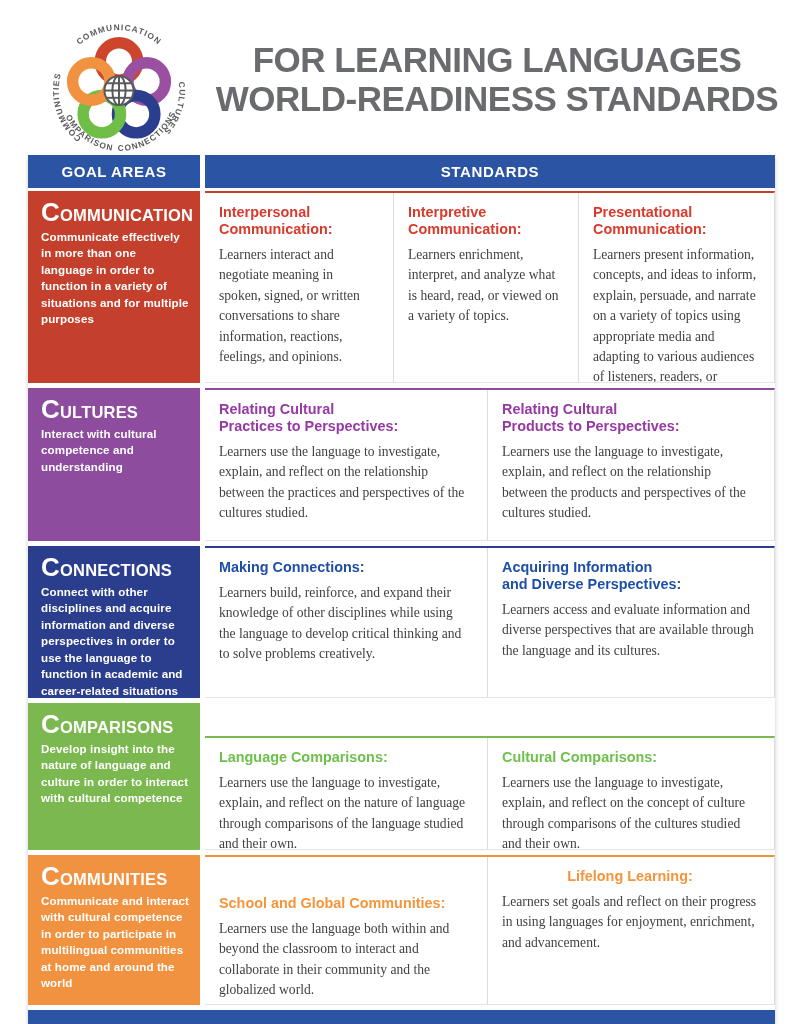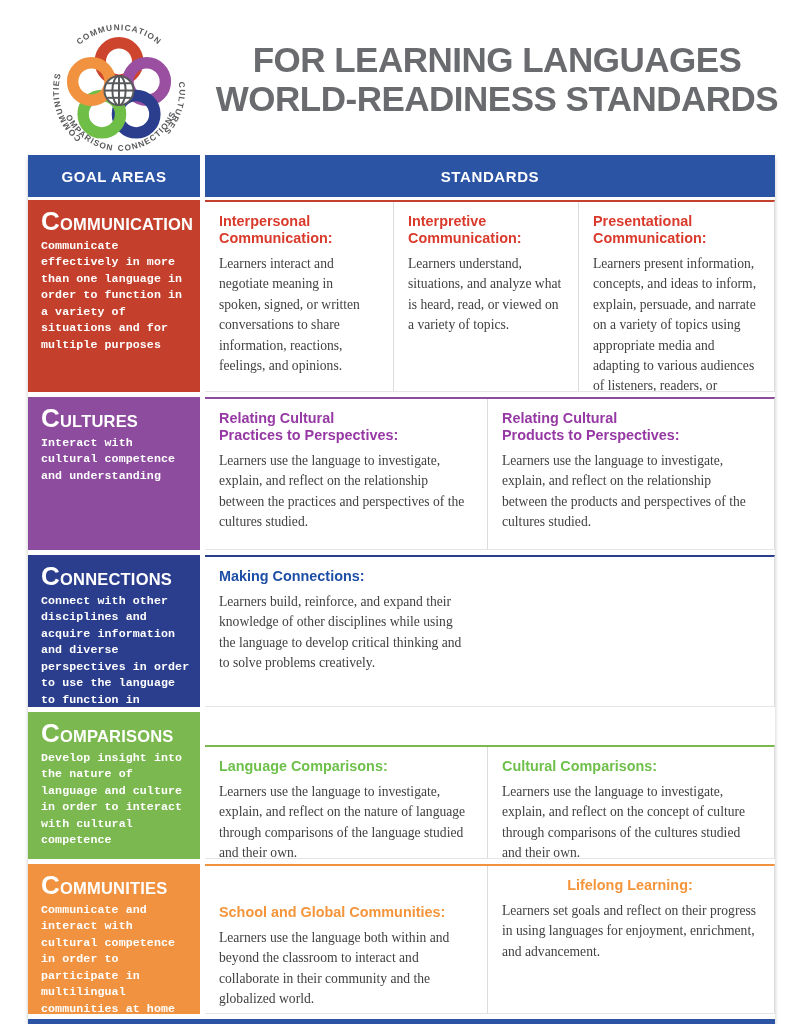--- a/index.html
+++ b/index.html
@@ -6,31 +6,31 @@
   body{width:802px;height:1024px;overflow:hidden;font-family:"Liberation Sans",sans-serif;position:relative;}
 
   
   .page-header{display:flex;align-items:flex-start;padding:24px 18px 0 40px;height:131px;box-sizing:border-box;}
   .logo-wrap{width:170px;flex:0 0 170px;}
   .title-wrap{flex:1;text-align:center;padding-top:16px;}
   .page-title{font-weight:700;font-size:35px;line-height:1.12;letter-spacing:-0.5px;color:#6A6B6E;}
 
   
   .table-wrap{position:absolute;left:28px;top:155px;width:747px;box-shadow:0 3px 4px rgba(0,0,0,.22);}
-  .hdr-row{display:grid;grid-template-columns:172px 1fr;column-gap:5px;height:42px;margin-bottom:3px;}
+  .hdr-row{display:grid;grid-template-columns:172px 1fr;column-gap:5px;height:33px;margin-bottom:3px;}
   .hdr-cell{color:#fff;font-weight:700;font-size:15px;letter-spacing:.6px;display:flex;align-items:center;justify-content:center;}
 
   .row{display:grid;grid-template-columns:172px 1fr;column-gap:5px;margin-bottom:5px;}
   .row:last-of-type{margin-bottom:0;}
   .h0{height:192px;} .h1{height:153px;} .h2{height:152px;} .h3{height:147px;} .h4{height:150px;}
 
   .goal-cell{color:#fff;padding:10px 10px 8px 13px;box-sizing:border-box;overflow:hidden;}
   .goal-title{font-weight:700;font-size:16.5px;letter-spacing:.2px;line-height:1.15;margin-bottom:4px;}
   .goal-title::first-letter{font-size:26px;line-height:.85;}
-  .goal-desc{font-weight:700;font-size:11.6px;line-height:1.42;letter-spacing:.1px;font-family:Liberation Mono, monospace;}
+  .goal-desc{font-weight:700;font-size:11.6px;line-height:1.42;letter-spacing:.1px;}
 
   .std-cells{background:#fff;border-top:2px solid #ccc;border-right:1px solid #DCDCDC;border-bottom:1px solid #E4E4E4;
              display:grid;box-sizing:border-box;overflow:hidden;}
   .cols-3{grid-template-columns:188px 185px 1fr;}
   .cols-2{grid-template-columns:282px 1fr;}
   .std-cell{padding:11px 16px 0 14px;overflow:hidden;}
   .std-cell + .std-cell{border-left:1px solid #DCDCDC;}
   .std-title{font-weight:700;font-size:14.4px;line-height:1.18;white-space:pre-line;margin:0 0 7px 0;}
   .std-body{font-family:"Liberation Serif",serif;font-size:13.6px;line-height:1.5;color:#414141;}
   .pad-extra{}
@@ -104,21 +104,21 @@
     </div>
     <div class="std-cells cols-3" style="border-top-color: rgb(196, 64, 45);">
       <div class="std-cell">
         <div class="std-title" style="color: rgb(217, 58, 43);">Interpersonal
 Communication:</div>
         <div class="std-body">Learners interact and negotiate meaning in spoken, signed, or written conversations to share information, reactions, feelings, and opinions.</div>
       </div>
       <div class="std-cell">
         <div class="std-title" style="color: rgb(217, 58, 43);">Interpretive
 Communication:</div>
-        <div class="std-body">Learners understand, situations, and analyze what is heard, read, or viewed on a variety of topics.</div>
+        <div class="std-body">Learners enrichment, interpret, and analyze what is heard, read, or viewed on a variety of topics.</div>
       </div>
       <div class="std-cell">
         <div class="std-title" style="color: rgb(217, 58, 43);">Presentational
 Communication:</div>
         <div class="std-body">Learners present information, concepts, and ideas to inform, explain, persuade, and narrate on a variety of topics using appropriate media and adapting to various audiences of listeners, readers, or viewers.</div>
       </div>
     </div>
   </div>
 
   <div class="row h1">
@@ -142,20 +142,25 @@
 
   <div class="row h2">
     <div class="goal-cell" style="background-color: rgb(43, 62, 142);">
       <div class="goal-title">CONNECTIONS</div>
       <div class="goal-desc">Connect with other disciplines and acquire information and diverse perspectives in order to use the language to function in academic and career-related situations</div>
     </div>
     <div class="std-cells cols-2" style="border-top-color: rgb(43, 62, 142);">
       <div class="std-cell pad-extra">
         <div class="std-title" style="color: rgb(30, 79, 166);">Making Connections:</div>
         <div class="std-body">Learners build, reinforce, and expand their knowledge of other disciplines while using the language to develop critical thinking and to solve problems creatively.</div>
+      </div>
+      <div class="std-cell">
+        <div class="std-title" style="color: rgb(30, 79, 166);">Acquiring Information
+and Diverse Perspectives:</div>
+        <div class="std-body">Learners access and evaluate information and diverse perspectives that are available through the language and its cultures.</div>
       </div>
     </div>
   </div>
 
   <div class="row h3">
     <div class="goal-cell" style="background-color: rgb(123, 184, 79);">
       <div class="goal-title">COMPARISONS</div>
       <div class="goal-desc">Develop insight into the nature of language and culture in order to interact with cultural competence</div>
     </div>
     <div class="std-cells cols-2" style="border-top-color: rgb(123, 184, 79); margin-top: 33px;">

